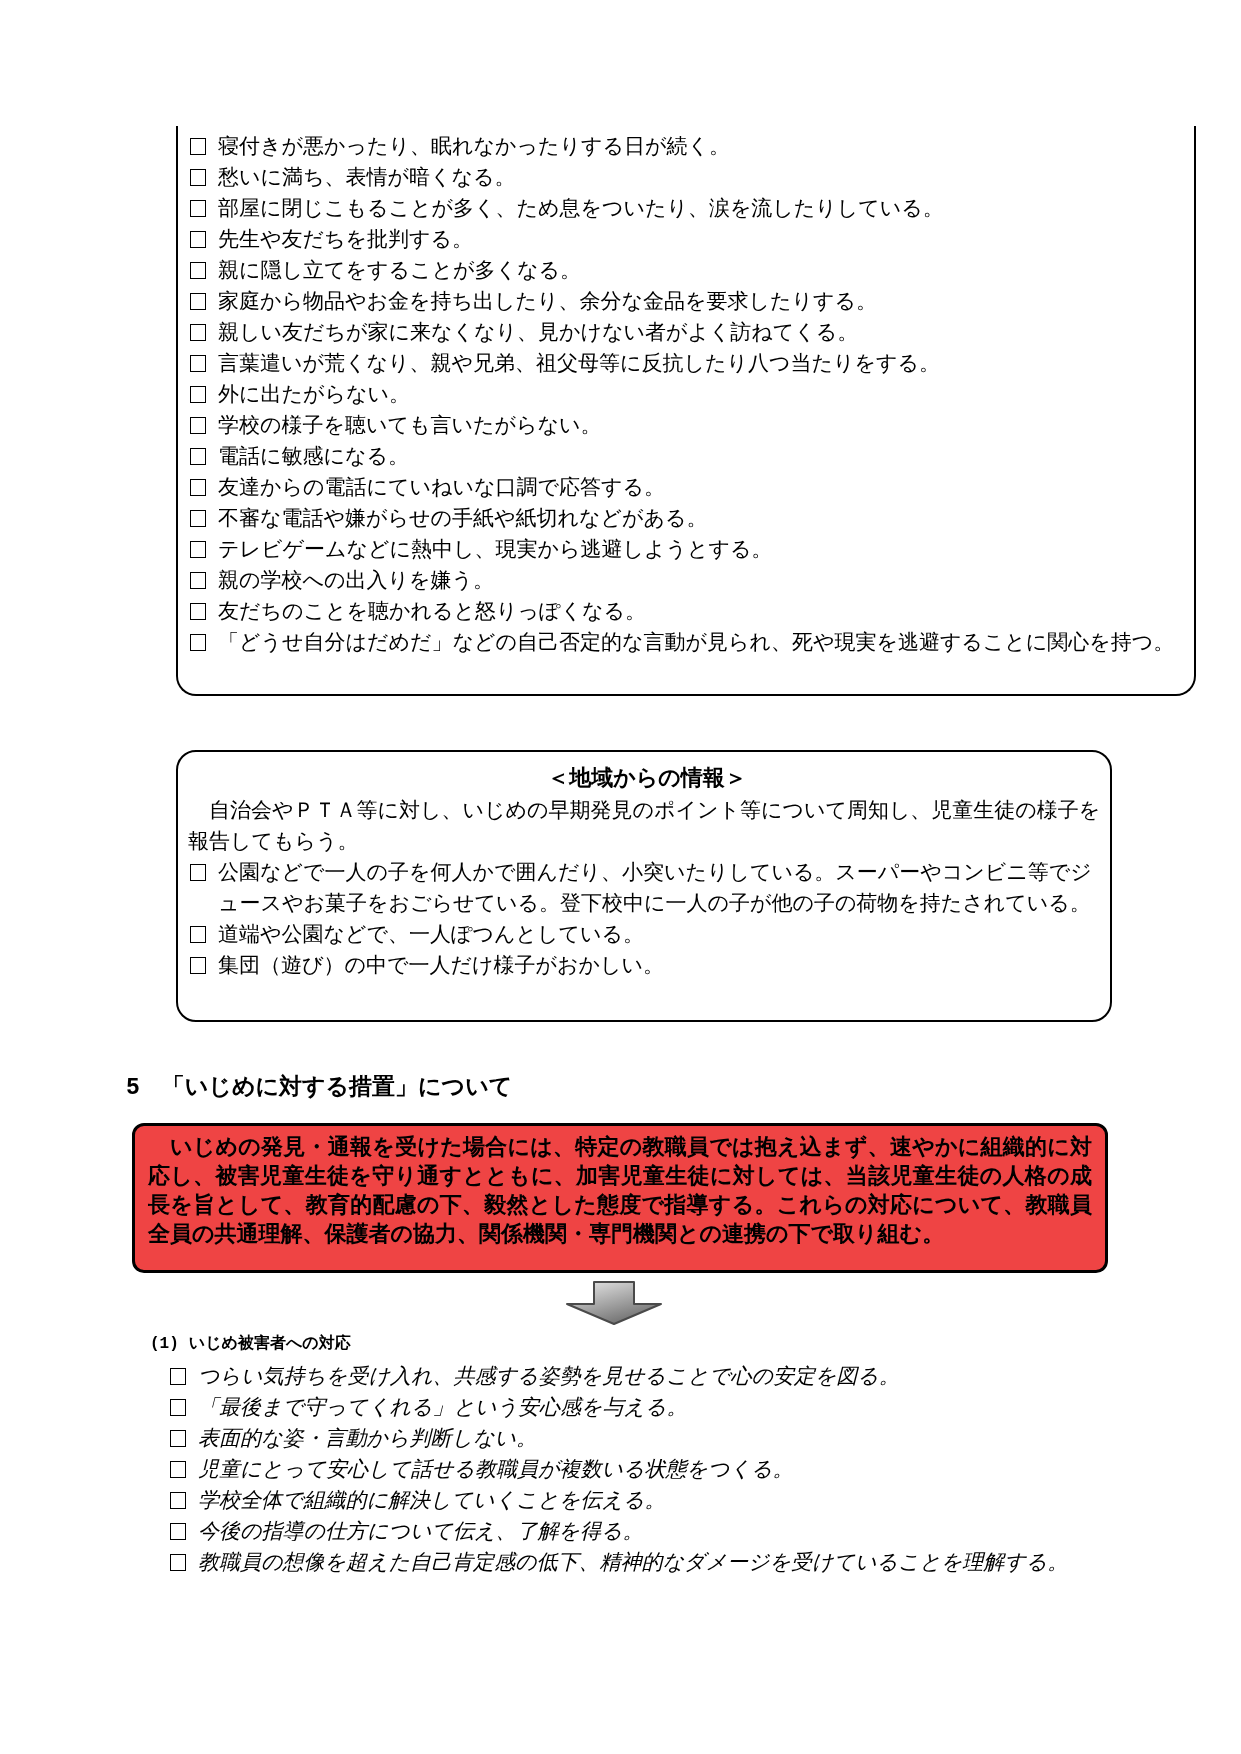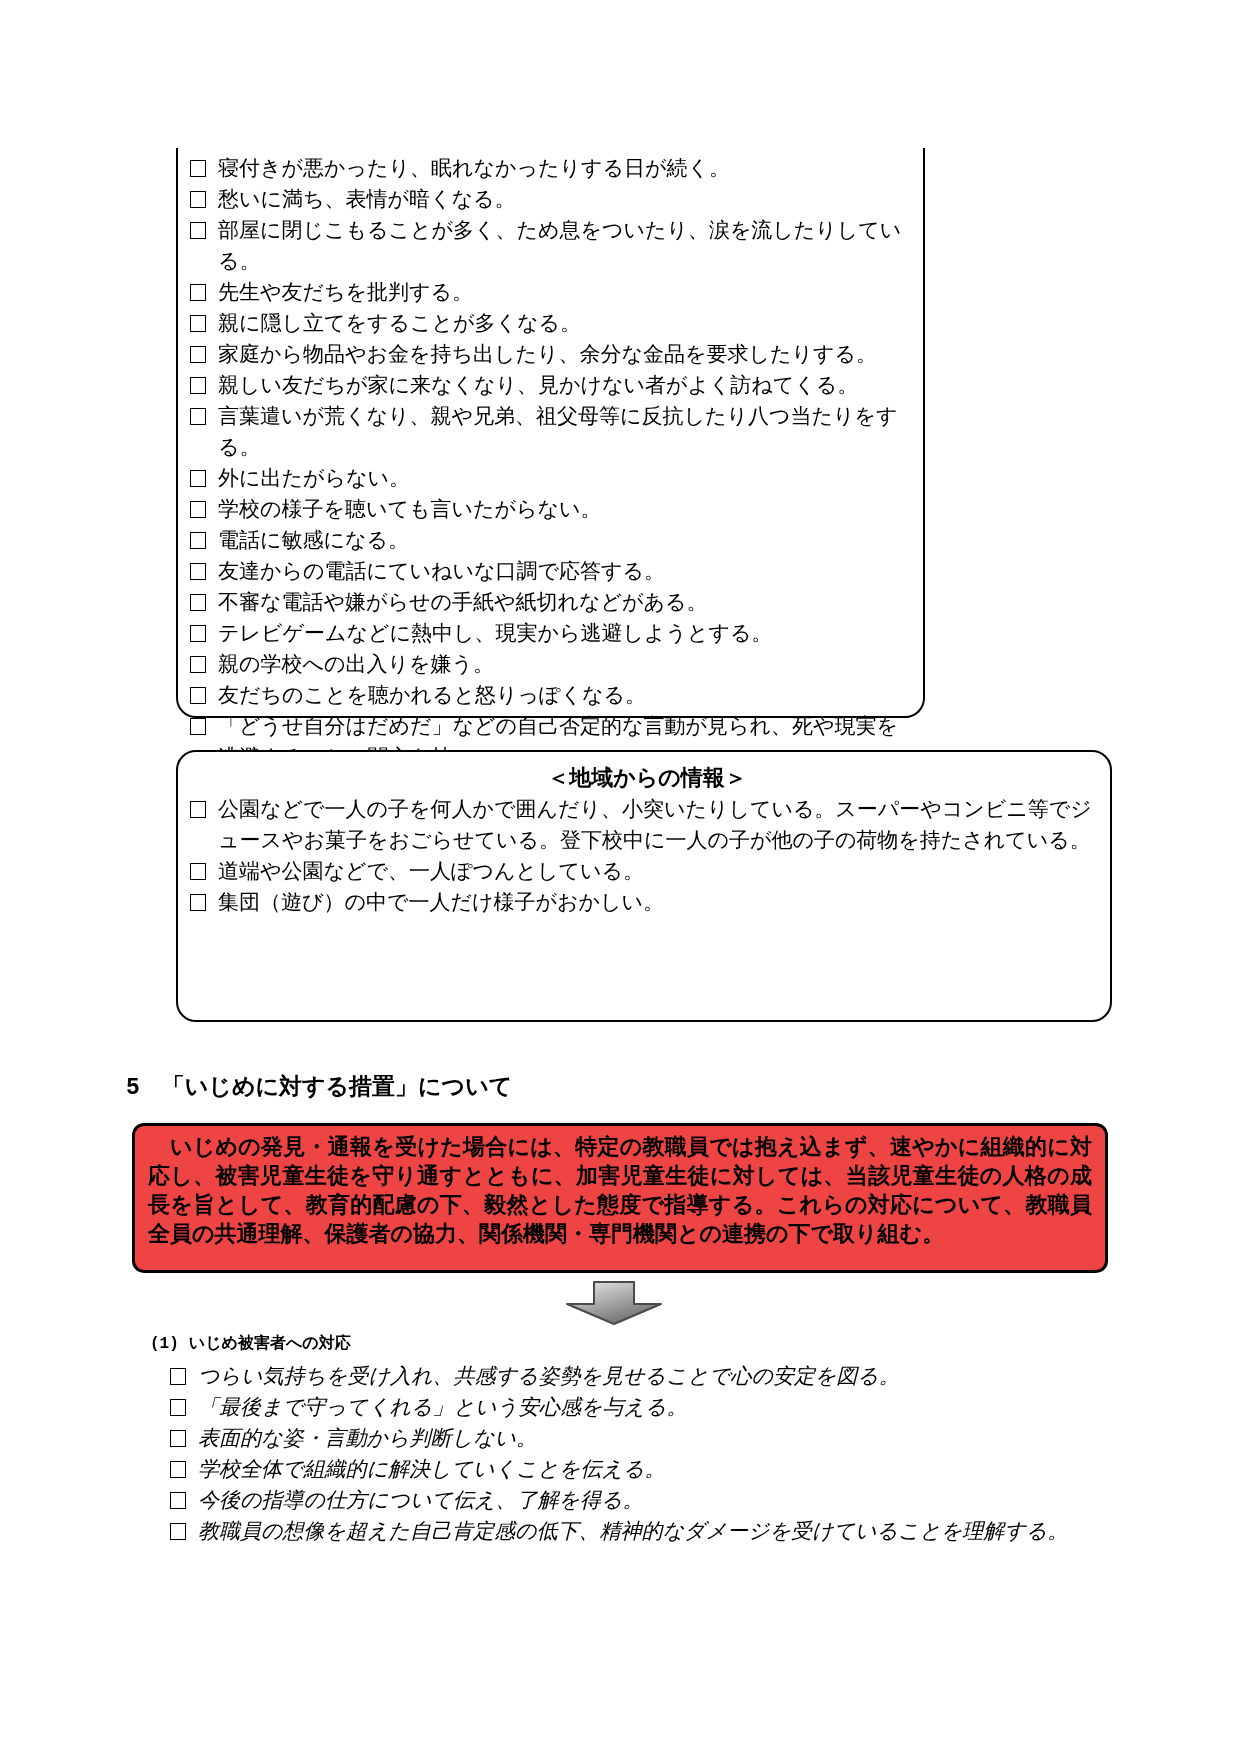--- a/index.html
+++ b/index.html
@@ -19,22 +19,22 @@
 
   
   .round-box {
     position: absolute;
     box-sizing: border-box;
     border: 2px solid #000;
     background: #fff;
   }
   #signs-box {
     left: 176px;
-    top: 148px;
-    width: 749px;
+    top: 126px;
+    width: 1020px;
     height: 570px;
     border-top: none;                 
     border-radius: 0 0 20px 20px;
     padding: 5px 14px 6px 10px;
   }
   #community-box {
     left: 176px;
     top: 750px;
     width: 936px;
     height: 272px;
@@ -206,20 +206,21 @@
       <span class="txt">友だちのことを聴かれると怒りっぽくなる。</span>
     </div>
     <div class="check-item">
       <span class="checkbox"></span>
       <span class="txt">「どうせ自分はだめだ」などの自己否定的な言動が見られ、死や現実を逃避することに関心を持つ。</span>
     </div>
   </div>
 
   <div id="community-box" class="round-box">
     <div class="box-title">＜地域からの情報＞</div>
+    <p class="box-intro">自治会やＰＴＡ等に対し、いじめの早期発見のポイント等について周知し、児童生徒の様子を報告してもらう。</p>
     <div class="check-item">
       <span class="checkbox"></span>
       <span class="txt">公園などで一人の子を何人かで囲んだり、小突いたりしている。スーパーやコンビニ等でジュースやお菓子をおごらせている。登下校中に一人の子が他の子の荷物を持たされている。</span>
     </div>
     <div class="check-item">
       <span class="checkbox"></span>
       <span class="txt">道端や公園などで、一人ぽつんとしている。</span>
     </div>
     <div class="check-item">
       <span class="checkbox"></span>
@@ -257,20 +258,24 @@
     <div class="check-item">
       <span class="checkbox"></span>
       <span class="txt">「最後まで守ってくれる」という安心感を与える。</span>
     </div>
     <div class="check-item">
       <span class="checkbox"></span>
       <span class="txt">表面的な姿・言動から判断しない。</span>
     </div>
     <div class="check-item">
       <span class="checkbox"></span>
+      <span class="txt">児童にとって安心して話せる教職員が複数いる状態をつくる。</span>
+    </div>
+    <div class="check-item">
+      <span class="checkbox"></span>
       <span class="txt">学校全体で組織的に解決していくことを伝える。</span>
     </div>
     <div class="check-item">
       <span class="checkbox"></span>
       <span class="txt">今後の指導の仕方について伝え、了解を得る。</span>
     </div>
     <div class="check-item">
       <span class="checkbox"></span>
       <span class="txt">教職員の想像を超えた自己肯定感の低下、精神的なダメージを受けていることを理解する。</span>
     </div>

